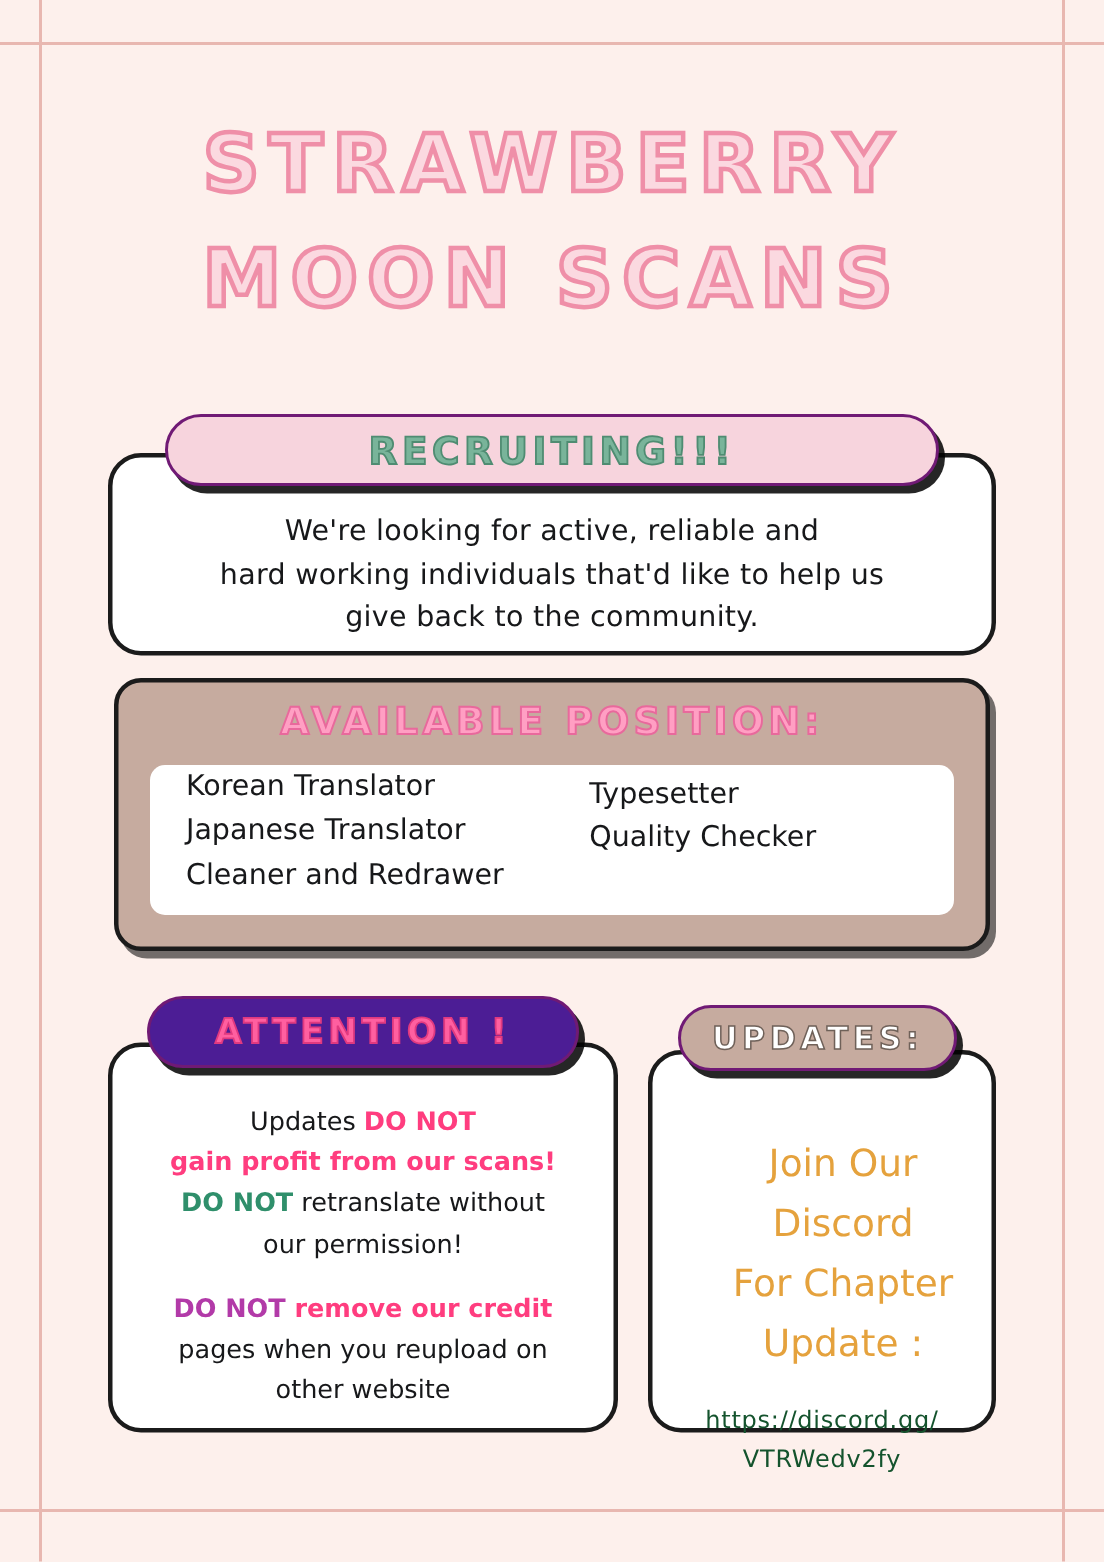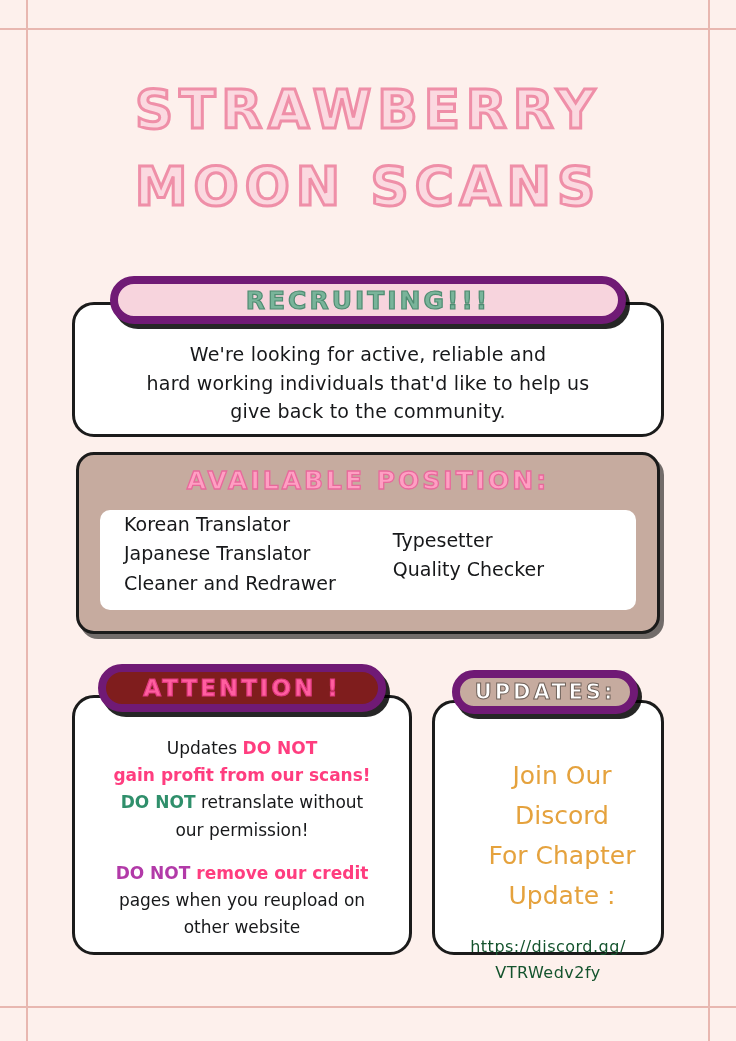--- a/index.html
+++ b/index.html
@@ -58,21 +58,21 @@
     border: 3px solid #1b1b1b;
     border-radius: 22px;
     box-sizing: border-box;
   }
   .card.tan {
     background: #c6ab9f;
   }
   .ribbon {
     position: absolute;
     border-radius: 30px;
-    border: 8px solid #701a75;
+    border: 2px solid #701a75;
     box-sizing: border-box;
     display: flex;
     align-items: center;
     justify-content: center;
     box-shadow: 4px 5px 0 rgba(0,0,0,0.85);
   }
   .ribbon-label {
     font-family: "DejaVu Sans", sans-serif;
     font-weight: bold;
     letter-spacing: 3px;
@@ -149,35 +149,35 @@
     display: flex;
   }
   .pos-col {
     padding-top: 0;
     font-family: "DejaVu Sans", sans-serif;
     font-size: 19px;
     color: #17181a;
     line-height: 1.55;
   }
   #pos-col-left { width: 260px; padding-left: 24px; }
-  #pos-col-right { width: 250px; padding-left: 16px; padding-top: 16px; }
+  #pos-col-right { width: 250px; padding-left: 16px; padding-top: 5px; }
 
   
   #attention-card {
     left: 72px;
     top: 695px;
     width: 340px;
     height: 260px;
   }
   #attention-ribbon {
     left: 98px;
     top: 664px;
     width: 288px;
     height: 48px;
-    background: #7f1d1d;
+    background: #4c1d95;
     z-index: 3;
     align-items: center;
   }
   #attention-ribbon .ribbon-label {
     font-size: 23px;
     color: #ff5fa0;
     -webkit-text-stroke: 1.2px #e0397f;
   }
   #attention-body {
     position: absolute;

